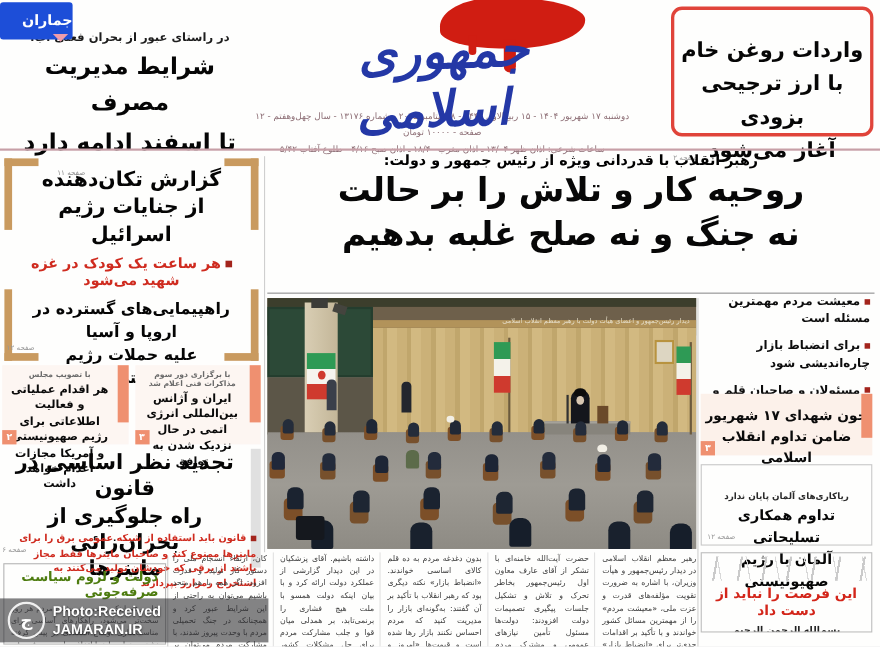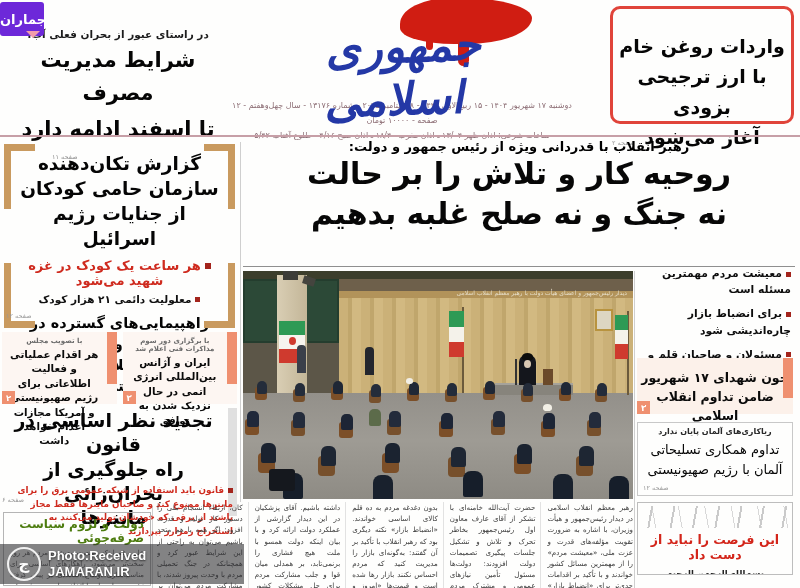--- a/index.html
+++ b/index.html
@@ -1,22 +1,22 @@
 <!DOCTYPE html>
 <html lang="fa" dir="rtl"><head>
 <meta charset="utf-8">
 <style>
   html,body{margin:0;padding:0;background:#e9e9e9;}
   .page{position:relative;width:800px;height:588px;background:#fefefd;overflow:hidden;
         font-family:"DejaVu Sans","Liberation Sans",sans-serif;direction:rtl;}
   .abs{position:absolute;}
 
   
-  .jamaran-tag{left:0;top:2px;width:44px;height:34px;background:#6d28d9;color:#fff;
-    font-weight:bold;font-size:13px;display:flex;align-items:center;justify-content:flex-end;
+  .jamaran-tag{left:0;top:2px;width:66px;height:34px;background:#1d4ed8;color:#fff;
+    font-weight:bold;font-size:13px;display:flex;align-items:center;justify-content:flex-start;
     border-radius:3px;z-index:4;}
   .jamaran-tag::after{content:"";position:absolute;right:4px;bottom:-9px;
     border:7px solid transparent;border-top-color:#f19cab;}
   .box-tl{left:6px;top:8px;width:224px;height:106px;text-align:center;}
   .box-tl .kicker{margin-top:20px;font-size:10.5px;font-weight:bold;color:#1d1d1d;}
   .box-tl .hl{font-size:21px;font-weight:700;line-height:1.55;color:#050505;margin-top:4px;}
   .box-tl .pref{margin-top:7px;text-align:left;padding-left:46px;font-size:6.5px;color:#8d8d8d;}
 
   .logo-wrap{left:250px;top:2px;width:304px;height:96px;}
   .splash{left:150px;top:-4px;width:132px;height:46px;background:#d01d12;
@@ -135,23 +135,23 @@
   .turban{background:#f2efe6;border-radius:50% 50% 40% 40%;z-index:4;}
   .military{left:126px;top:138px;width:12px;height:17px;background:#5c6b4a;border-radius:5px 5px 2px 2px;z-index:3;}
 
   
   .col-right{left:637px;top:258px;width:156px;height:317px;}
   .rbullet{margin:8px 2px 0 0;font-size:10.8px;font-weight:800;color:#0d0d0d;text-align:right;line-height:1.5;}
   .shohada{position:absolute;top:100px;left:0;right:0;height:56px;background:#fcf1ea;text-align:center;
     padding-top:11px;box-sizing:border-box;}
   .shohada .sh{font-size:12.5px;font-weight:800;line-height:1.5;color:#0a0a0a;}
   .germany{position:absolute;top:164px;left:0;right:0;height:74px;border:1px solid #c8c8c8;
-    box-sizing:border-box;text-align:center;padding-top:4px;}
+    box-sizing:border-box;text-align:center;padding-top:24px;}
   .germany .gk{font-size:8px;font-weight:bold;color:#2a2a2a;}
-  .germany .gh{font-size:13px;font-weight:400;line-height:1.55;margin-top:4px;color:#060606;}
+  .germany .gh{font-size:13px;font-weight:700;line-height:1.55;margin-top:4px;color:#060606;}
   .germany .gref{position:absolute;left:5px;bottom:3px;font-size:6.5px;color:#979797;}
   .opinion{position:absolute;top:244px;left:0;right:0;bottom:0;border:1px solid #bdbdbd;box-sizing:border-box;overflow:hidden;}
   .motif{height:22px;margin:3px;
     background:repeating-linear-gradient(100deg,transparent 0 10px,#cacaca 10px 12px,transparent 12px 22px),
                repeating-linear-gradient(80deg,transparent 0 14px,#d8d8d8 14px 15px,transparent 15px 26px);}
   .op-title{text-align:center;color:#d3251a;font-size:12.5px;font-weight:800;margin-top:4px;}
   .op-basmala{text-align:center;font-size:8.5px;font-weight:bold;margin-top:6px;color:#222;}
 
   
   .articles{left:157px;top:502px;width:476px;height:86px;display:flex;gap:6px;overflow:hidden;}
@@ -206,27 +206,23 @@
   <div class="abs vr3"></div>
 
   <div class="abs col-left">
 
     <div class="bracket-box">
       <span class="cnr tl"></span>
       <span class="cnr tr"></span>
       <span class="cnr bl"></span>
       <span class="cnr br"></span>
       <div class="gz-h">گزارش تکان‌دهنده</div>
-      <div class="gz-h">سازمان حامی کودکان</div>
       <div class="gz-h">از جنایات رژیم اسرائیل</div>
       <div class="gz-red">
         <span class="sq"></span><span>هر ساعت یک کودک در غزه شهید می‌شود</span>
-      </div>
-      <div class="gz-black">
-        <span class="sq small"></span><span>معلولیت دائمی ۲۱ هزار کودک</span>
       </div>
       <div class="gz-h2">راهپیمایی‌های گسترده در اروپا و آسیا</div>
       <div class="gz-h2" style="margin-top:0;">علیه حملات رژیم صهیونیستی در غزه</div>
       <div class="gz-ref">صفحه ۱۲</div>
     </div>
 
     <div class="mini-row">
       <div class="mini">
         <span class="side-bar"></span>
         <div class="mk">با برگزاری دور سوم مذاکرات فنی اعلام شد</div>

